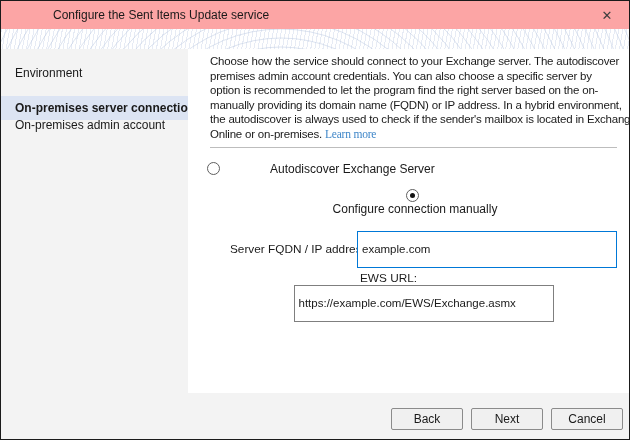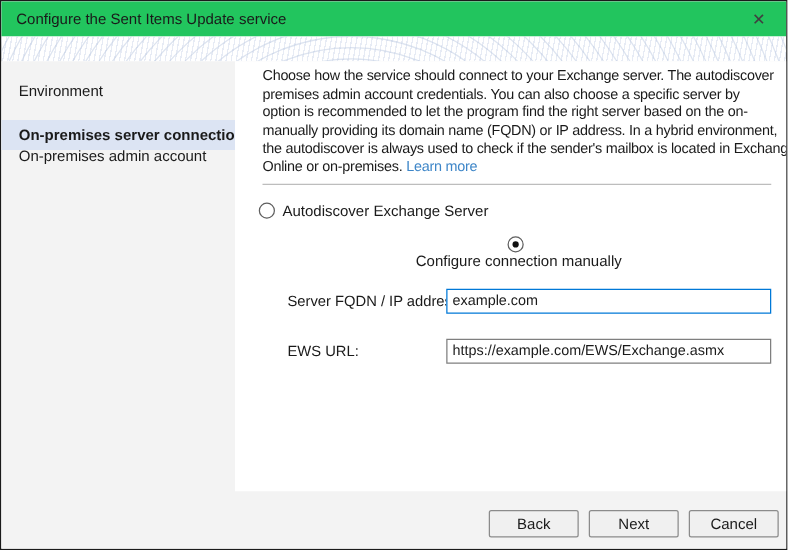--- a/index.html
+++ b/index.html
@@ -9,22 +9,22 @@
     width:630px;height:440px;
     background:#ffffff;
     border:1px solid #1a1a1a;
     font-family:"Liberation Sans", sans-serif;
     color:#1a1a1a;
     overflow:hidden;
   }
   
   .titlebar{
     position:absolute;top:0;left:0;right:0;height:28px;
-    background:#22c55e;
-    display:flex;align-items:center;
+    background:#fca5a5;
+    display:flex;align-items:center;padding-left:40px;
   }
   .titlebar .title{
     margin-left:12px;
     font-size:12px;color:#1a1a1a;white-space:nowrap;
   }
   .close-btn{
     position:absolute;right:0;top:0;width:44px;height:28px;
     display:flex;align-items:center;justify-content:center;
     font-size:13px;color:#404040;cursor:default;
   }
@@ -57,48 +57,48 @@
   }
   
   .content{
     position:absolute;top:48px;left:187px;right:0;height:344px;
     background:#ffffff;
     padding:5px 12px 0 22px;
   }
   .para{font-size:11.5px;line-height:14.6px;letter-spacing:-0.2px;}
   .para .pline{display:block;white-space:nowrap;}
   .para .lastline{display:block;white-space:nowrap;}
-  .link{color:#3e86c8;cursor:pointer;}
+  .link{color:#3e86c8;cursor:pointer;font-family:Liberation Serif, serif;}
   .divider{
     height:1px;background:#bdbdbd;border:none;margin:5px 0 0 0;
   }
   .radio-row{
     display:flex;align-items:center;margin-left:-3px;cursor:default;
   }
-  .radio-row.first{margin-top:14px;}
+  .radio-row.first{margin-top:14px;gap:44px;}
   .radio-row.second{margin-top:13px;flex-direction:column;}
   .radio{
     width:13px;height:13px;border:1px solid #5f5f5f;border-radius:50%;
     background:#fff;position:relative;flex:0 0 auto;
   }
   .radio.checked::after{
     content:"";position:absolute;left:3px;top:3px;width:5px;height:5px;
     border-radius:50%;background:#111;
   }
   .radio-label{font-size:12px;margin-left:6px;white-space:nowrap;}
   .field-row{
     display:flex;align-items:center;margin-left:20px;
   }
   .field-row.first{margin-top:15px;}
-  .field-row.second{margin-top:20px;}
+  .field-row.second{margin-top:3px;flex-direction:column;}
   .field-label{
     width:127px;flex:0 0 auto;font-size:11.8px;white-space:nowrap;
   }
   .text-input{
-    width:260px;height:20px;border:1px solid #7f7f7f;background:#fff;
+    width:260px;height:37px;border:1px solid #7f7f7f;background:#fff;
     font-family:"Liberation Sans", sans-serif;font-size:11.5px;color:#1a1a1a;
     padding:1px 4px;outline:none;
   }
   .text-input.focused{border:1px solid #0078d7;}
   
   .footer{
     position:absolute;right:6px;bottom:9px;
     display:flex;gap:8px;
   }
   .btn{

